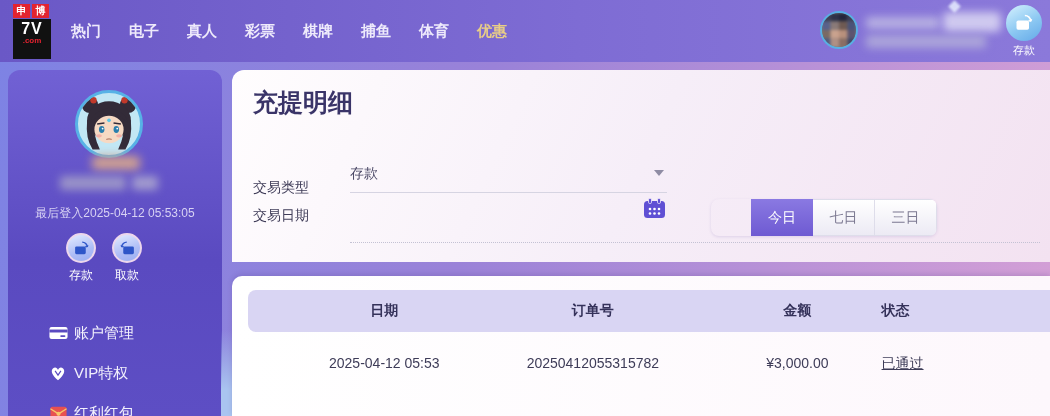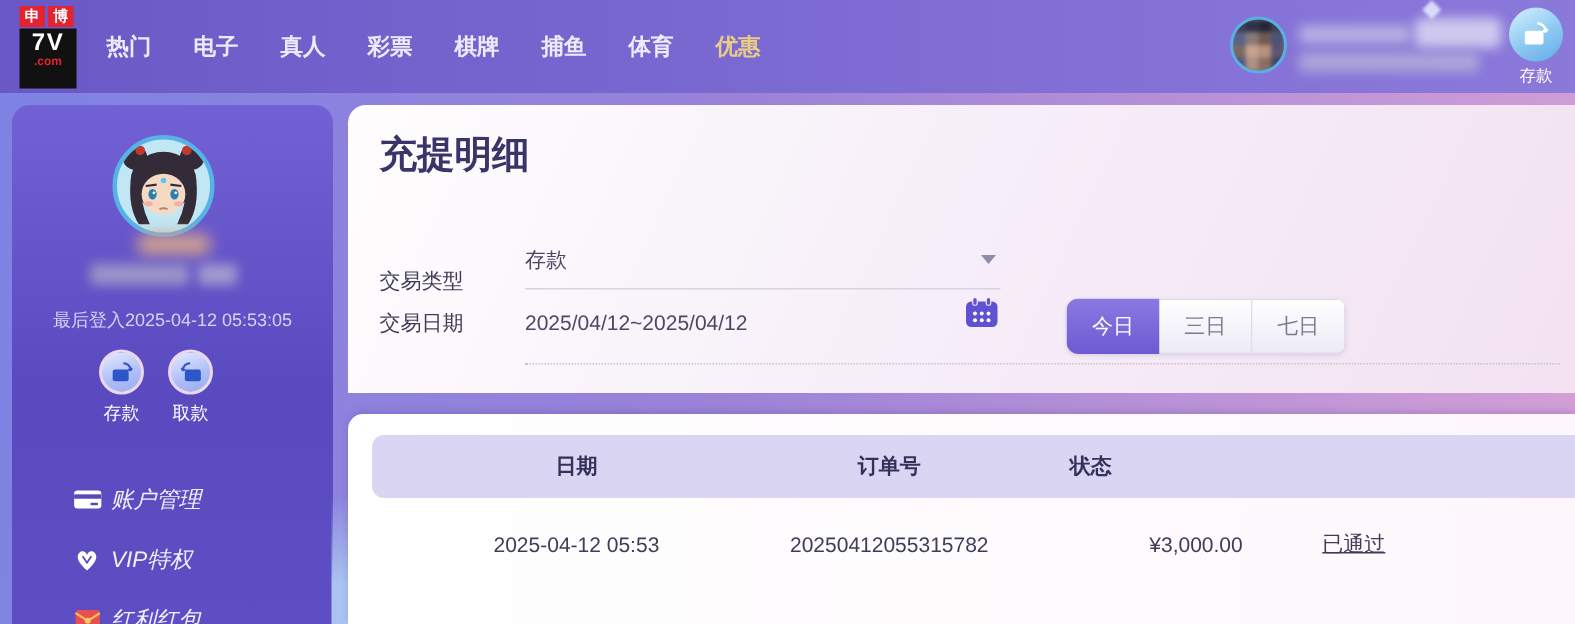--- a/index.html
+++ b/index.html
@@ -66,21 +66,21 @@
   .side-name-bar2 { left:124px; top:106px; width:26px; height:14px; background:#a29bce; }
   .last-login { position:absolute; left:0; top:135px; width:214px; text-align:center; color:#d8d2f4; font-size:12px; }
   .quick { position:absolute; top:163px; width:46px; text-align:center; cursor:pointer; }
   .quick .circle {
     width:30px; height:30px; margin:0 auto; border-radius:50%;
     background:linear-gradient(160deg,#e3ecff 0%,#aebdf6 60%,#99aef2 100%);
     border:2px solid #edd7ec; display:flex; align-items:center; justify-content:center; color:#2e56c8;
   }
   .quick .lbl { color:#fff; font-size:12px; margin-top:4px; }
   .quick.q1 { left:50px; } .quick.q2 { left:96px; }
-  .menu-item { position:absolute; left:0; width:214px; height:26px; display:flex; align-items:center; cursor:pointer;font-style:italic; }
+  .menu-item { position:absolute; left:0; width:214px; height:26px; display:flex; align-items:center; cursor:pointer; }
   .menu-item .mi-icon { position:absolute; left:40px; width:20px; display:flex; justify-content:center; }
   .menu-item .mi-label { position:absolute; left:66px; color:#f2f0fc; font-size:15px; }
   
   .panel1 {
     position:absolute; left:232px; top:70px; width:818px; height:192px;
     border-radius:12px 0 0 0;
     background:linear-gradient(115deg,#fffdfe 0%,#f6eef8 50%,#f3e2f1 100%);
   }
   .p1-titlebox { position:absolute; left:21px; top:16px; display:flex; align-items:flex-start; }
   .p1-title { color:#3a3468; font-size:25px; font-weight:bold; }
@@ -97,21 +97,21 @@
   .btn-group {
     position:absolute; left:479px; top:129px; display:flex;
     border-radius:8px; overflow:hidden; box-shadow:0 1px 3px rgba(90,70,160,.15);
   }
   .rbtn {
     width:62px; height:37px; display:flex; align-items:center; justify-content:center;
     font-size:14px; color:#7d7a92; cursor:pointer;
     background:linear-gradient(180deg,#ffffff,#eceaf4); border:1px solid #deddea; border-left:none;
   }
   .rbtn.active {
-    background:linear-gradient(180deg,#8a79e2,#6e5ad2); color:#fff; border:none;
+    background:linear-gradient(180deg,#8a79e2,#6e5ad2); color:#fff; border:none;margin-left:40px;
   }
   
   .panel2 {
     position:absolute; left:232px; top:276px; width:818px; height:140px;
     border-radius:10px 0 0 0; background:linear-gradient(90deg,#ffffff,#fdf7fc);
     box-shadow:0 -2px 5px rgba(70,50,130,.18);
   }
   .thead {
     position:absolute; left:16px; top:14px; width:802px; height:42px;
     background:#d9d5f3; border-radius:8px 0 0 8px; display:flex; align-items:center;
@@ -276,49 +276,49 @@
     <div class="p1-titlebox">
       <span class="p1-title">充提明细</span>
     </div>
 
     <span class="fld-label" style="top:109px">交易类型</span>
     <span class="fld-value" style="top:95px">存款</span>
     <span class="caret"></span>
     <div class="line-solid"></div>
 
     <span class="fld-label" style="top:137px">交易日期</span>
-    <span class="fld-value" style="top:137px">2025/04/12~2025/04/12</span>
     <span class="cal-icon">
       <svg width="23" height="21" viewBox="0 0 23 21">
         <rect x="1" y="3" width="21" height="17" rx="3.5" fill="#6050d4"></rect>
         <rect x="5.5" y="0.5" width="3" height="5" rx="1.2" fill="#6050d4" stroke="#f3eefc" stroke-width="0.8"></rect>
         <rect x="14.5" y="0.5" width="3" height="5" rx="1.2" fill="#6050d4" stroke="#f3eefc" stroke-width="0.8"></rect>
         <circle cx="7" cy="11" r="1.3" fill="#fff"></circle>
           <circle cx="11.5" cy="11" r="1.3" fill="#fff"></circle>
           <circle cx="16" cy="11" r="1.3" fill="#fff"></circle>
         <circle cx="7" cy="15.5" r="1.3" fill="#fff"></circle>
           <circle cx="11.5" cy="15.5" r="1.3" fill="#fff"></circle>
           <circle cx="16" cy="15.5" r="1.3" fill="#fff"></circle>
       </svg>
     </span>
     <div class="line-dotted"></div>
 
     <div class="btn-group">
       <div class="rbtn active">今日</div>
+      <div class="rbtn">七日</div>
       <div class="rbtn">三日</div>
-      <div class="rbtn">七日</div>
     </div>
   </div>
 
   <div class="gap-strip"></div>
 
   <div class="panel2">
     <div class="thead">
       <div class="c1 th">日期</div>
       <div class="c2 th">订单号</div>
+      <div class="c3 th">金额</div>
       <div class="c4 th">状态</div>
     </div>
     <div class="trow">
       <div class="c1 td">2025-04-12 05:53</div>
       <div class="c2 td">20250412055315782</div>
       <div class="c3 td">¥3,000.00</div>
       <div class="c4"><span class="td status">已通过</span></div>
     </div>
   </div>
 

